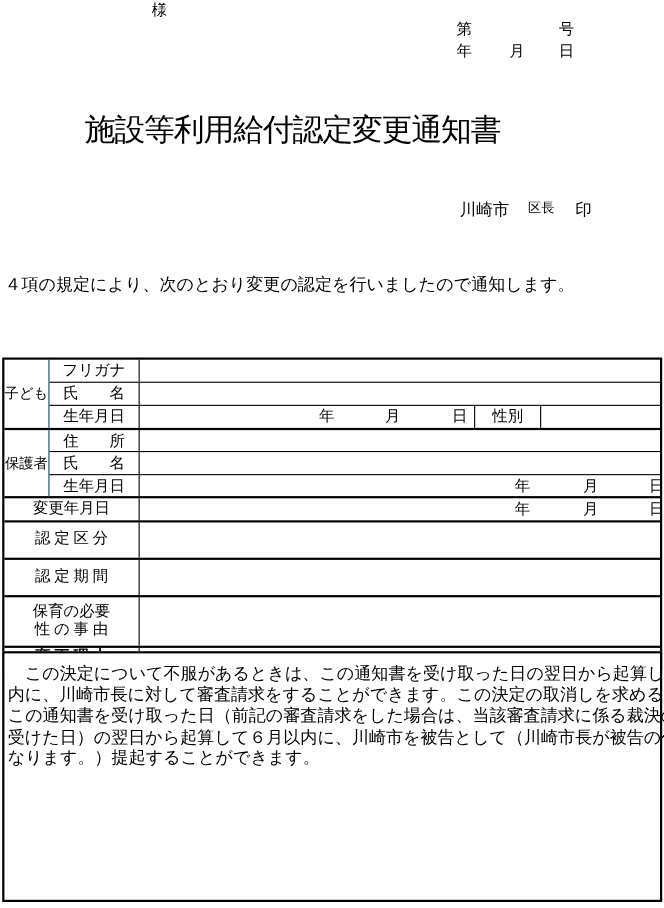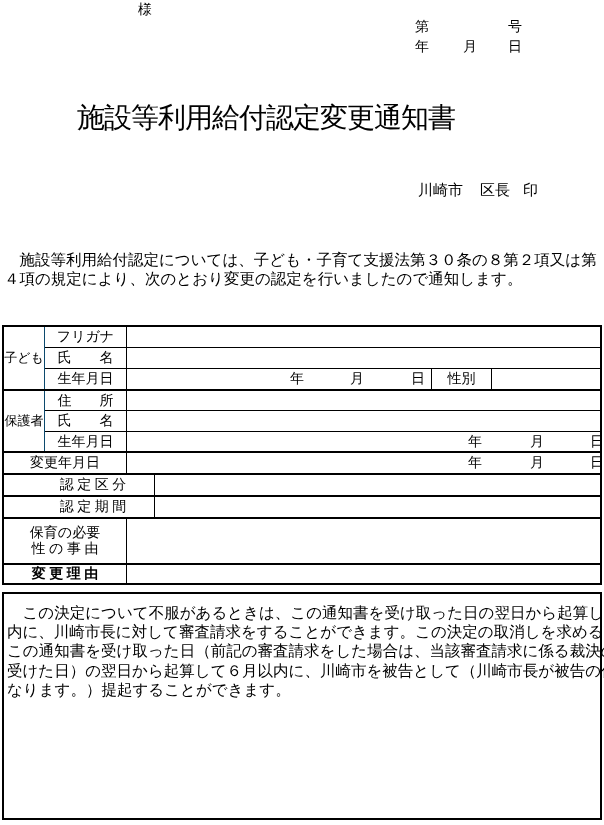--- a/index.html
+++ b/index.html
@@ -13,21 +13,21 @@
   
   .abs{position:absolute;white-space:nowrap;}
   .recipient{left:138px;top:1px;font-size:14px;}
   .docno-prefix{left:415px;top:18px;font-size:14px;}
   .docno-suffix{left:508px;top:18px;font-size:14px;}
   .hdr-year{left:415px;top:38px;font-size:14px;}
   .hdr-month{left:463px;top:38px;font-size:14px;}
   .hdr-day{left:508px;top:38px;font-size:14px;}
   .doc-title{left:77px;top:99px;font-size:28px;letter-spacing:-1px;}
   .issuer-city{left:418px;top:181px;font-size:15px;}
-  .issuer-ward{left:480px;top:181px;font-size:15px;}
+  .issuer-ward{left:480px;top:181px;font-size:12px;}
   .issuer-seal{left:523px;top:181px;font-size:15px;}
 
   .intro{position:absolute;left:4px;top:251px;width:598px;font-size:15.5px;line-height:18.5px;}
   .intro div{white-space:nowrap;}
 
   
   .form-table{
     position:absolute;left:2px;top:325px;width:600px;
     border:2px solid #000;box-sizing:border-box;background:#fff;
   }
@@ -37,21 +37,21 @@
   .grows{flex:1;display:flex;flex-direction:column;min-width:0;}
   .frow{display:flex;border-bottom:1px solid #000;}
   .grows .frow:last-child{border-bottom:none;}
   .flabel{width:81px;border-right:1px solid #000;font-size:14px;display:flex;align-items:center;
           justify-content:center;white-space:nowrap;}
   .fval{flex:1;position:relative;min-width:0;}
   .mrow{display:flex;border-bottom:2px solid #000;}
   .mrow:last-child,.mrow.last{border-bottom:none;}
   .mlabel{width:122px;border-right:1px solid #000;font-size:14px;display:flex;flex-direction:column;
           align-items:center;justify-content:center;white-space:nowrap;line-height:16px;}
-  .h21{height:21px;} .h20{height:20px;} .h19{height:19px;} .h18{height:20px;margin-left:28px;}
+  .h21{height:21px;} .h20{height:20px;} .h19{height:19px;} .h18{height:32px;}
   .h33{height:44px;} .hrsn{height:18px;font-weight:bold;}
   .cncells{flex:1;display:flex;}
   .cncell{flex:1;border-right:1px solid #000;}
   .cncell:last-child{border-right:none;}
   .datecell{width:304px;border-right:1px solid #000;position:relative;}
   .gendercell{width:59px;border-right:1px solid #000;display:flex;align-items:center;justify-content:center;
               font-size:14px;}
   .emptycell{flex:1;}
   .u{position:absolute;top:50%;transform:translateY(-50%);font-size:14px;}
   .cb-y{left:163px;} .cb-m{left:223px;} .cb-d{left:284px;}
@@ -77,21 +77,20 @@
   <span class="abs hdr-month">月</span>
   <span class="abs hdr-day">日</span>
 
   <div class="abs doc-title">施設等利用給付認定変更通知書</div>
 
   <span class="abs issuer-city">川崎市</span>
   <span class="abs issuer-ward">区長</span>
   <span class="abs issuer-seal">印</span>
 
   <div class="intro">
-    <div>　施設等利用給付認定については、子ども・子育て支援法第３０条の８第２項又は第</div>
     <div>４項の規定により、次のとおり変更の認定を行いましたので通知します。</div>
   </div>
 
   <div class="form-table">
 
     <div class="gblock">
       <div class="glabel">子ども</div>
       <div class="grows">
         <div class="frow h20">
           <div class="flabel">フリガナ</div>

